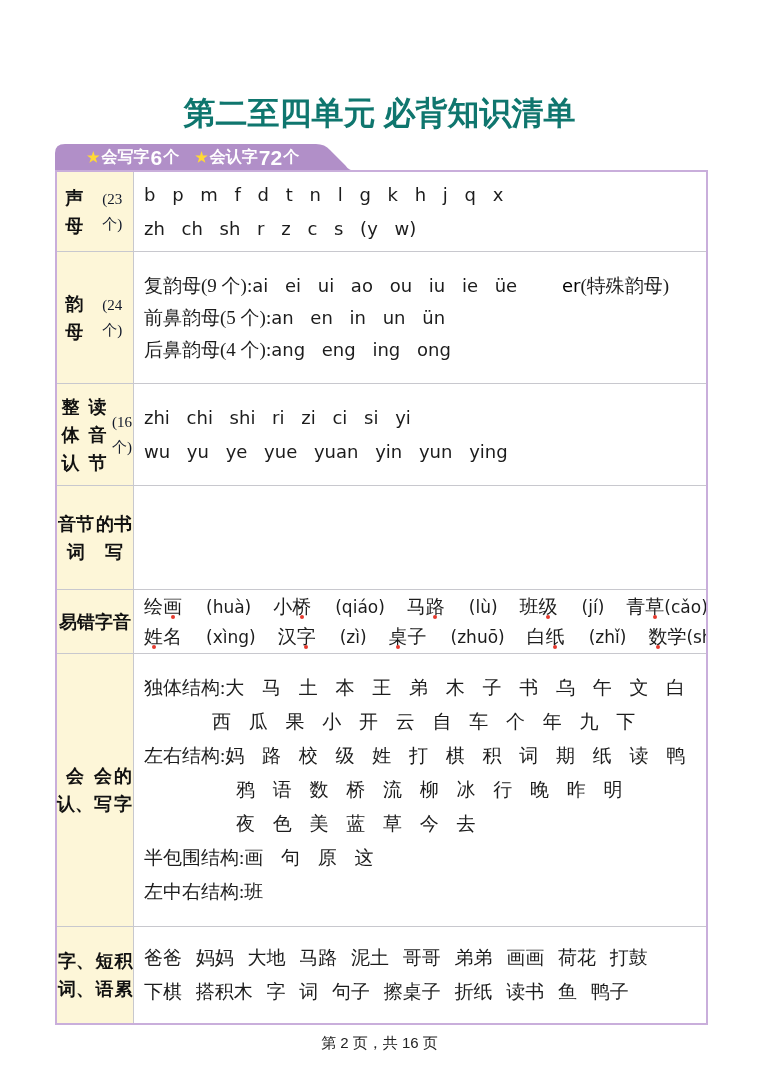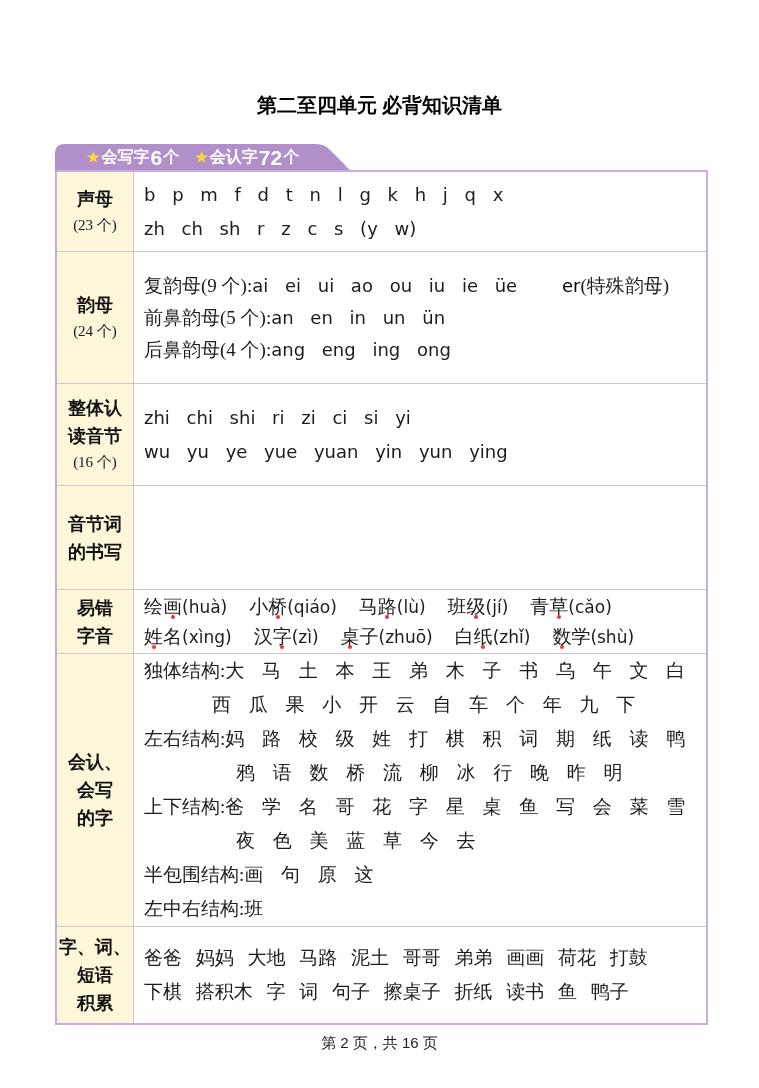--- a/index.html
+++ b/index.html
@@ -2,57 +2,57 @@
 <html><head>
 <meta charset="utf-8">
 <style>
   html,body{margin:0;padding:0;background:#ffffff;}
   .page{position:relative;width:759px;height:1088px;background:#fff;overflow:hidden;
         font-family:"Liberation Serif",serif;color:#1c1c1c;}
   .title{position:absolute;top:38px;left:0;width:100%;text-align:center;
          font-weight:900;font-size:38px;line-height:1.15;font-family:"Liberation Serif",serif;color:#0a0a0a;}
   .title .red{color:#e60012;}
   .subtitle{position:absolute;top:92px;left:0;width:100%;text-align:center;
-            font-weight:bold;font-size:20px;color:#000000;}
+            font-weight:bold;font-size:32px;color:#0f766e;}
   
   .tab{position:absolute;left:55px;top:144px;width:310px;height:27px;}
   .tab svg{position:absolute;left:0;top:0;}
   .tab-text{position:absolute;left:0;top:0;width:100%;height:26px;display:flex;align-items:center;
             padding-left:32px;box-sizing:border-box;
             font-family:"Liberation Sans",sans-serif;color:#ffffff;font-weight:bold;font-size:16px;}
   .tab-text .star{color:#ffd935;font-size:14px;margin-right:2px;}
   .tab-text .num{font-size:21px;line-height:1;margin:0 1px;}
   .tab-sp{display:inline-block;width:16px;}
   
   .table{position:absolute;left:55px;top:170px;width:653px;box-sizing:border-box;
          border:2px solid #c9aedb;background:#fff;}
   .row{display:flex;border-bottom:1px solid #c8c8ce;box-sizing:border-box;}
   .row:last-child{border-bottom:0;}
   .r0{height:80px;} .r1{height:132px;} .r2{height:102px;} .r3{height:104px;}
   .r4{height:64px;} .r5{height:273px;} .r6{height:96px;}
   .cell-label{width:77px;flex:none;background:#fdf6d8;border-right:1px solid #c8c8ce;
-              display:flex;flex-direction:column;justify-content:center;align-items:center;
+              display:flex;flex-direction:row;justify-content:center;align-items:center;
               text-align:center;box-sizing:border-box;}
   .lbl{font-family:"Liberation Sans",sans-serif;font-weight:bold;font-size:18px;line-height:28px;color:#111;}
   .cnt{font-family:"Liberation Serif",serif;font-size:15px;line-height:25px;color:#0f172a;}
   .cell-content{flex:1;display:flex;flex-direction:column;justify-content:center;
                 padding:0 6px 0 10px;overflow:hidden;box-sizing:border-box;}
   .line{white-space:nowrap;line-height:33px;}
   .r1 .line{line-height:31px;}
   .r3 .line{white-space:normal;line-height:31px;}
   .r4 .line{line-height:29px;}
   .r5 .line{line-height:33px;}
   .seg{display:inline;}
   .seg.cn{font-family:"Liberation Serif",serif;font-size:19px;}
   .seg.py{font-family:"DejaVu Sans",sans-serif;font-size:18px;word-spacing:11px;}
   .seg.py2{font-family:"DejaVu Sans",sans-serif;font-size:17px;}
   .seg.sp{word-spacing:13px;}
   .seg.sp2{word-spacing:9px;}
   .seg.red{color:#000000;margin-left:28px;}
-  .seg.gap{margin-right:22px;}
+  .seg.gap{margin-right:22px;padding-left:24px;}
   .seg.para{font-size:19px;}
   .seg.dot{position:relative;}
   .seg.dot::after{content:"";position:absolute;left:50%;transform:translateX(-50%);
                   bottom:-2px;width:4px;height:4px;border-radius:50%;background:#e5392e;}
   .footer{position:absolute;top:1034px;left:0;width:100%;text-align:center;
           font-family:"Liberation Sans",sans-serif;font-size:15px;color:#222;}
 </style>
 </head>
 <body>
 
@@ -131,21 +131,20 @@
         <div class="cell-label">
           <div class="lbl">会认、</div>
           <div class="lbl">会写</div>
           <div class="lbl">的字</div>
         </div>
         <div class="cell-content">
           <div class="line"><span class="seg cn">独体结构:</span><span class="seg cn sp">大 马 土 本 王 弟 木 子 书 乌 午 文 白</span></div>
           <div class="line" style="margin-left: 68px;"><span class="seg cn sp">西 瓜 果 小 开 云 自 车 个 年 九 下</span></div>
           <div class="line"><span class="seg cn">左右结构:</span><span class="seg cn sp">妈 路 校 级 姓 打 棋 积 词 期 纸 读 鸭</span></div>
           <div class="line" style="margin-left: 92px;"><span class="seg cn sp">鸦 语 数 桥 流 柳 冰 行 晚 昨 明</span></div>
-          <div class="line"><span class="seg cn">上下结构:</span><span class="seg cn sp">爸 学 名 哥 花 字 星 桌 鱼 写 会 菜 雪</span></div>
           <div class="line" style="margin-left: 92px;"><span class="seg cn sp">夜 色 美 蓝 草 今 去</span></div>
           <div class="line"><span class="seg cn">半包围结构:</span><span class="seg cn sp">画 句 原 这</span></div>
           <div class="line"><span class="seg cn">左中右结构:</span><span class="seg cn sp">班</span></div>
         </div>
       </div>
       <div class="row r6">
         <div class="cell-label">
           <div class="lbl">字、词、</div>
           <div class="lbl">短语</div>
           <div class="lbl">积累</div>

